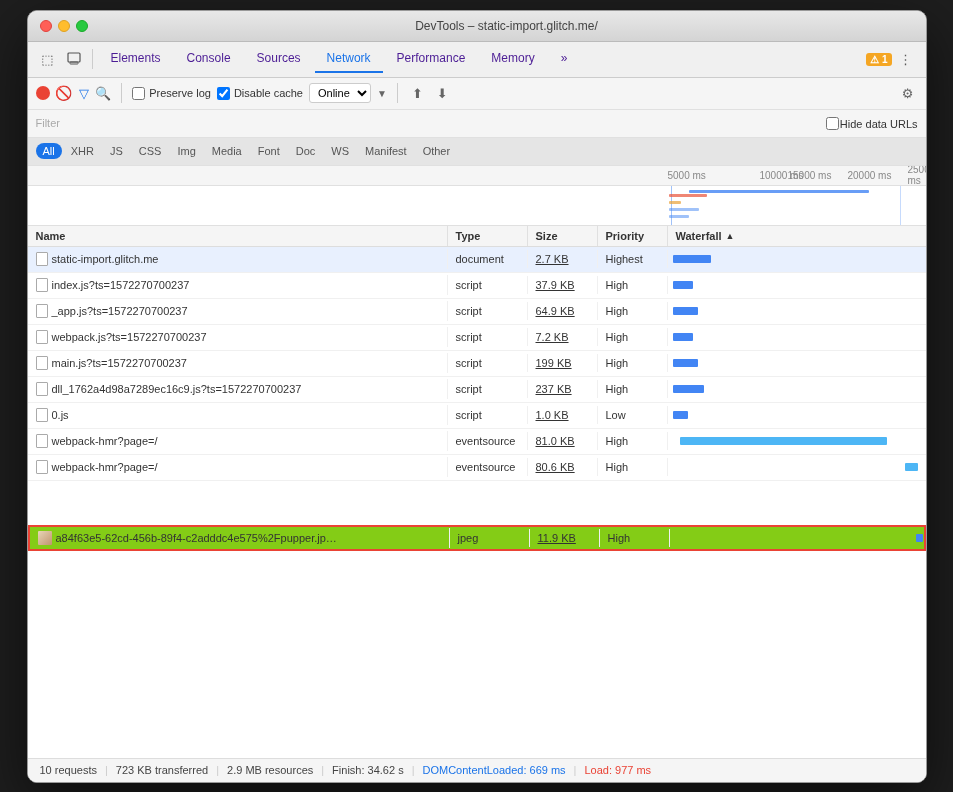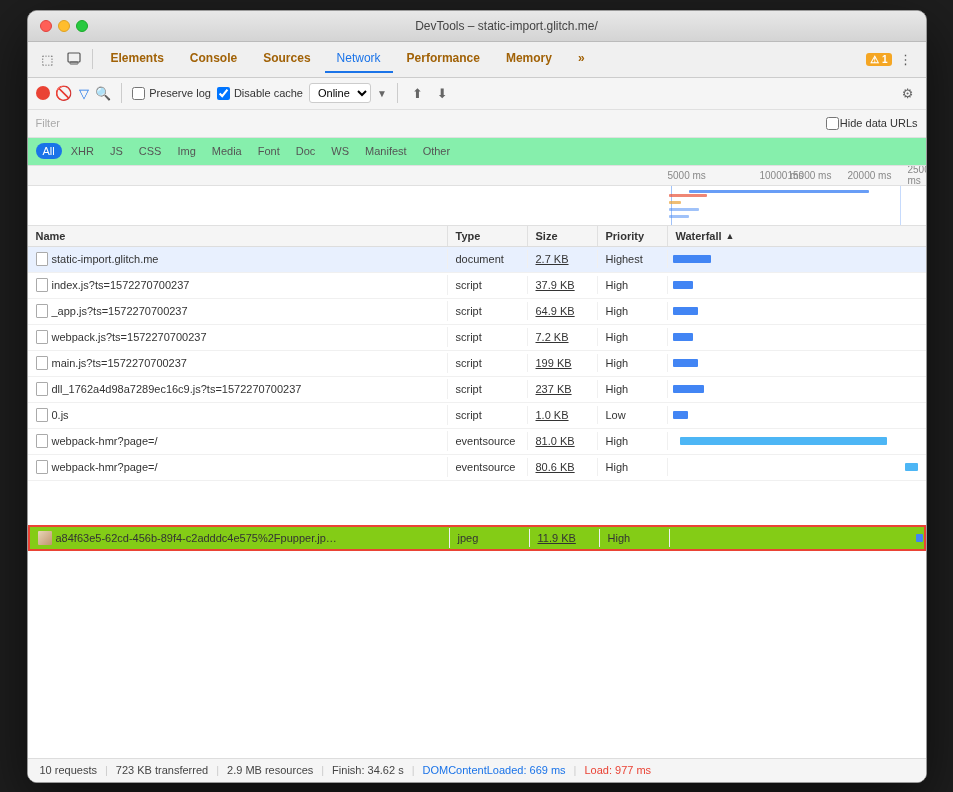--- a/index.html
+++ b/index.html
@@ -77,25 +77,24 @@
     }
     .toolbar-divider {
       width: 1px;
       height: 20px;
       background: #ccc;
       margin: 0 4px;
     }
     .tab {
       padding: 6px 12px;
       font-size: 12px;
-      color: #a16207;
+      color: #4c1d95;
       cursor: pointer;
       border-bottom: 2px solid transparent;
       white-space: nowrap;
-      font-weight: bold;
     }
     .tab.active {
       color: #1a73e8;
       border-bottom: 2px solid #1a73e8;
       font-weight: 500;
     }
     .network-toolbar {
       background: #f5f5f5;
       border-bottom: 1px solid #e0e0e0;
       display: flex;
@@ -158,28 +157,28 @@
       gap: 12px;
       height: 28px;
     }
     .filter-input {
       font-size: 11px;
       color: #aaa;
       flex: 1;
     }
     .hide-data-urls {
       display: flex;
-      align-items: center;
+      align-items: flex-end;
       gap: 1px;
       font-size: 11px;
       color: #333;
       cursor: pointer;
     }
     .type-filters {
-      background: #86efac;
+      background: #e5e5e5;
       border-bottom: 1px solid #e0e0e0;
       display: flex;
       align-items: center;
       padding: 4px 8px;
       gap: 2px;
       height: 28px;
     }
     .type-filter {
       padding: 2px 7px;
       font-size: 11px;

